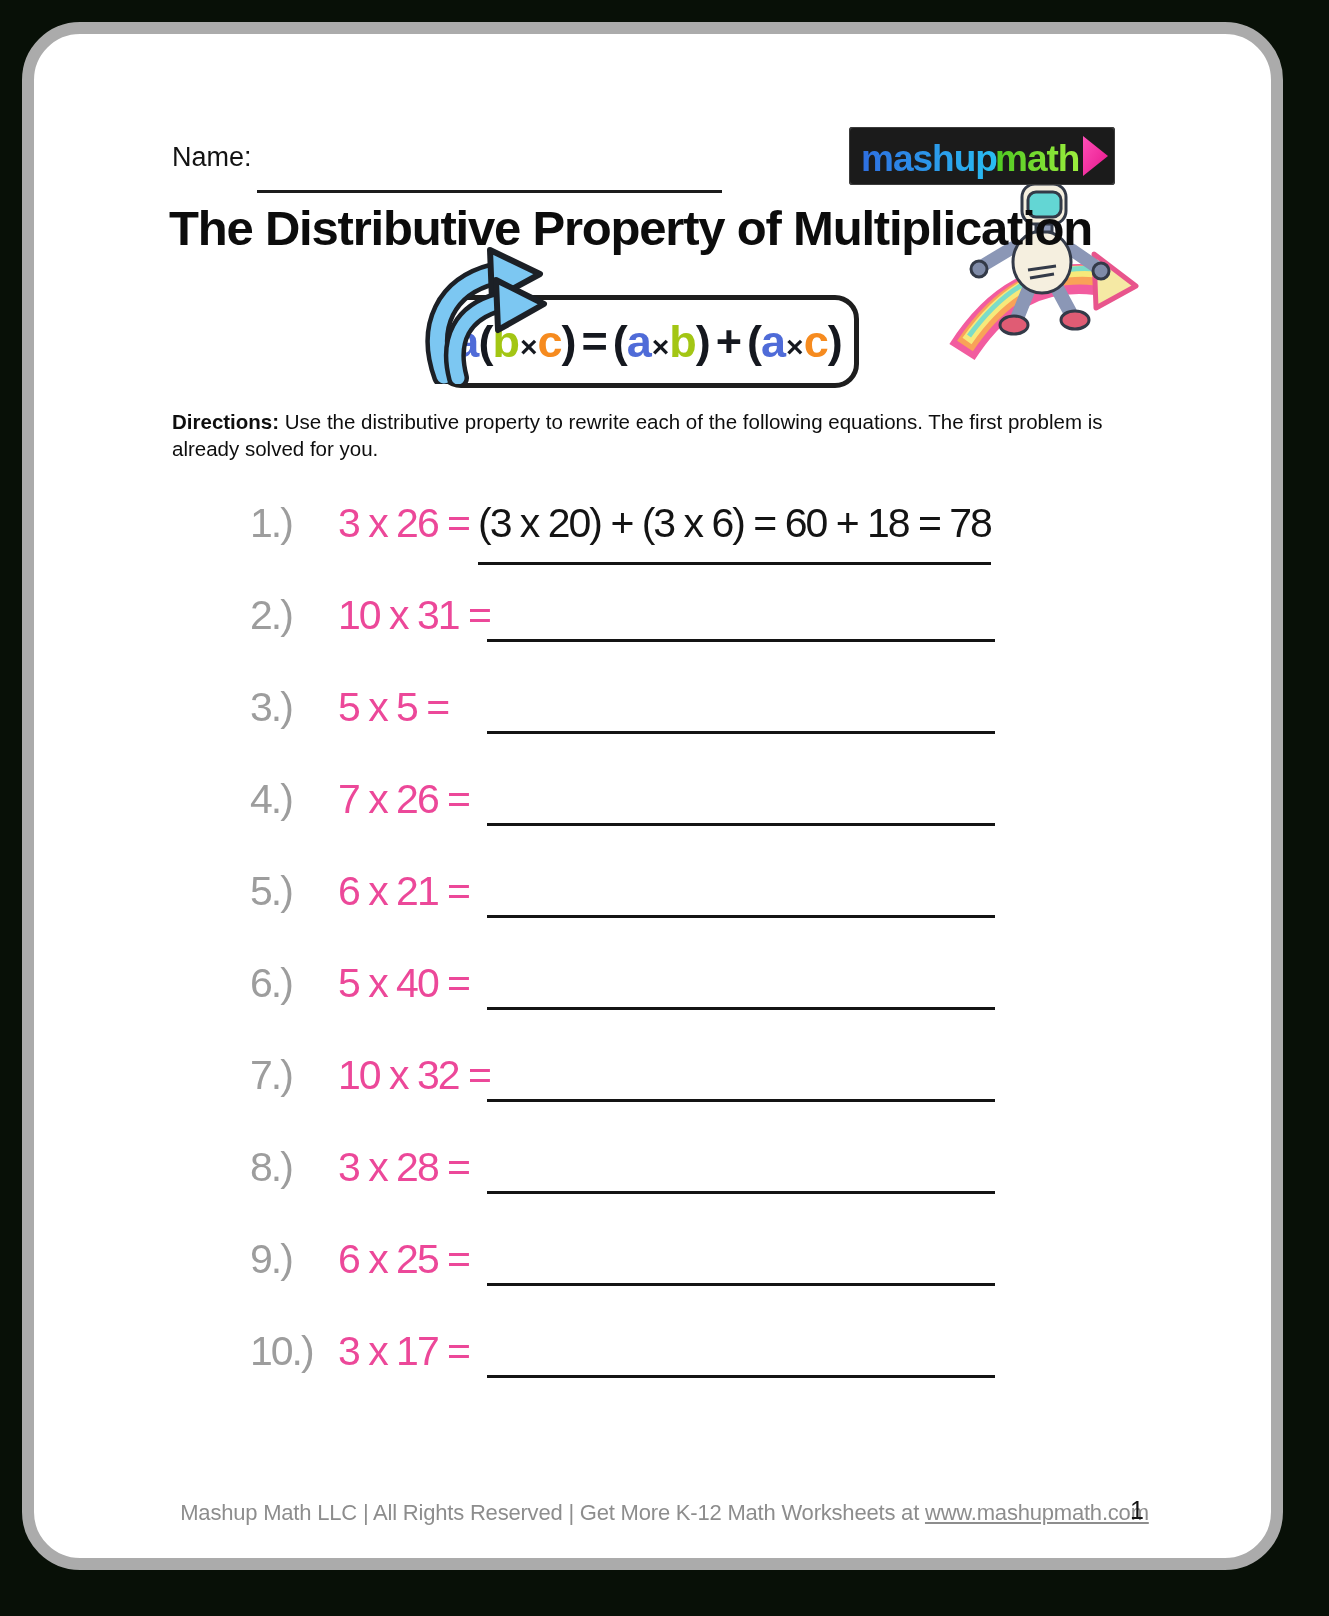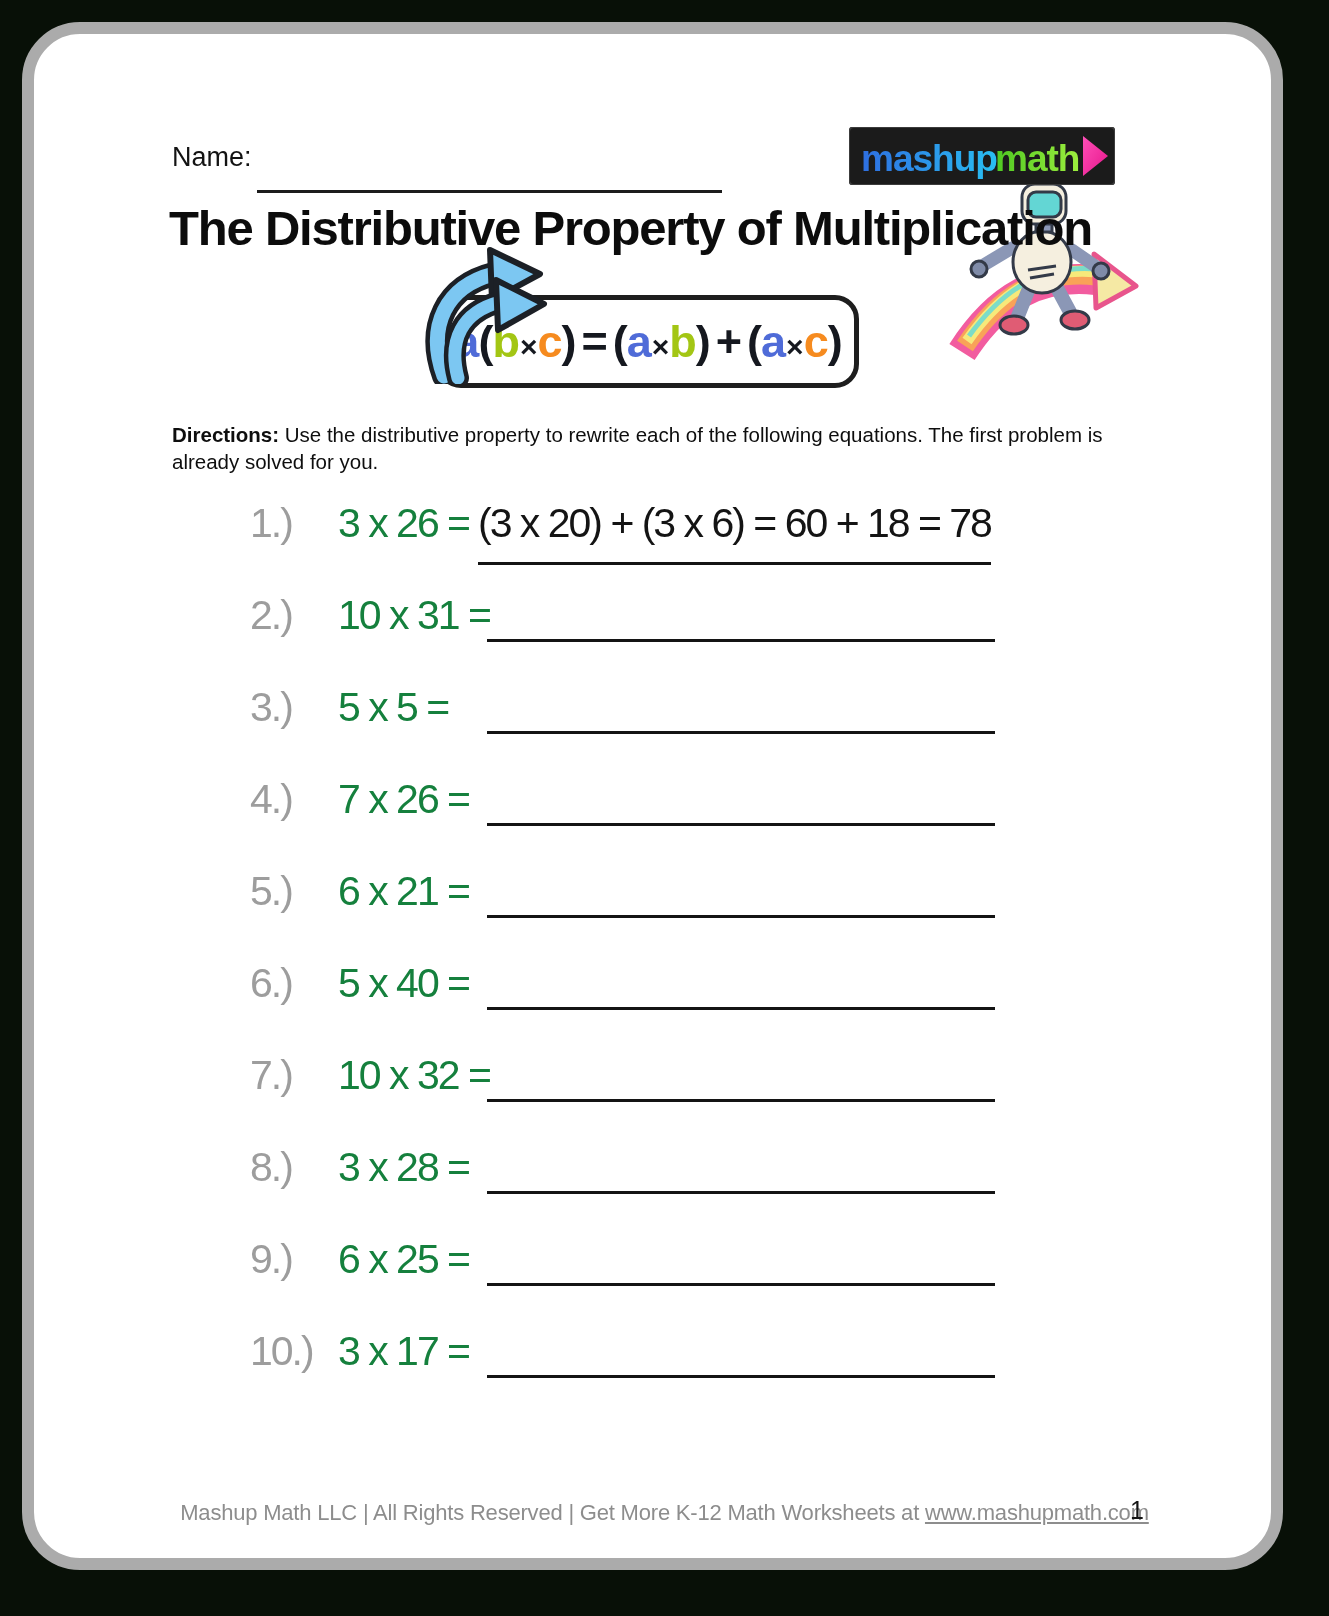--- a/index.html
+++ b/index.html
@@ -23,28 +23,28 @@
     letter-spacing:-1.2px; color:#0c0c0c; z-index:2; white-space:nowrap; }
   
   .formula-box { position:absolute; left:437px; top:295px; width:422px; height:93px;
     box-sizing:border-box; border:5px solid #1e1e1e; border-radius:24px; background:#fff;
     display:flex; align-items:center; justify-content:center; z-index:2; }
   .formula-text { font-size:45px; font-weight:800; letter-spacing:-1px; white-space:nowrap; }
   .formula-text .fx { font-size:30px; font-weight:800; margin:0 1px; }
   .formula-text .fop { margin:0 6px; }
   .blue-arrow { position:absolute; left:420px; top:242px; width:156px; height:142px; z-index:3; }
   
-  .directions { position:absolute; left:172px; top:421px; width:950px; font-size:20.5px;
+  .directions { position:absolute; left:172px; top:408px; width:950px; font-size:20.5px;
     line-height:1.33; color:#0e0e0e; z-index:2; }
   .directions b { font-weight:bold; }
   
   .problems { position:absolute; left:250px; top:500px; width:760px; z-index:2; }
   .problem-row { position:relative; height:92px; font-size:41px; letter-spacing:-2px; }
   .pnum { position:absolute; left:0; top:0; color:#9d9d9d; }
-  .peq  { position:absolute; left:88px; top:0; color:#15803d; white-space:nowrap; }
+  .peq  { position:absolute; left:88px; top:0; color:#ec4899; white-space:nowrap; }
   .pans { position:absolute; left:228px; top:0; color:#141414; white-space:nowrap;
     border-bottom:3px solid #141414; padding-bottom:15px; }
   .pline { position:absolute; left:237px; top:0; width:508px; height:47px;
     border-bottom:3px solid #141414; }
   
   .footer-text { position:absolute; left:22px; right:22px; top:1500px; text-align:center;
     font-size:22px; color:#8d8d8d; letter-spacing:-0.2px; z-index:2; }
   .footer-text .flink { text-decoration:underline; }
   .page-num { position:absolute; left:1130px; top:1496px; font-size:25px; color:#141414; z-index:2; }
 </style>

